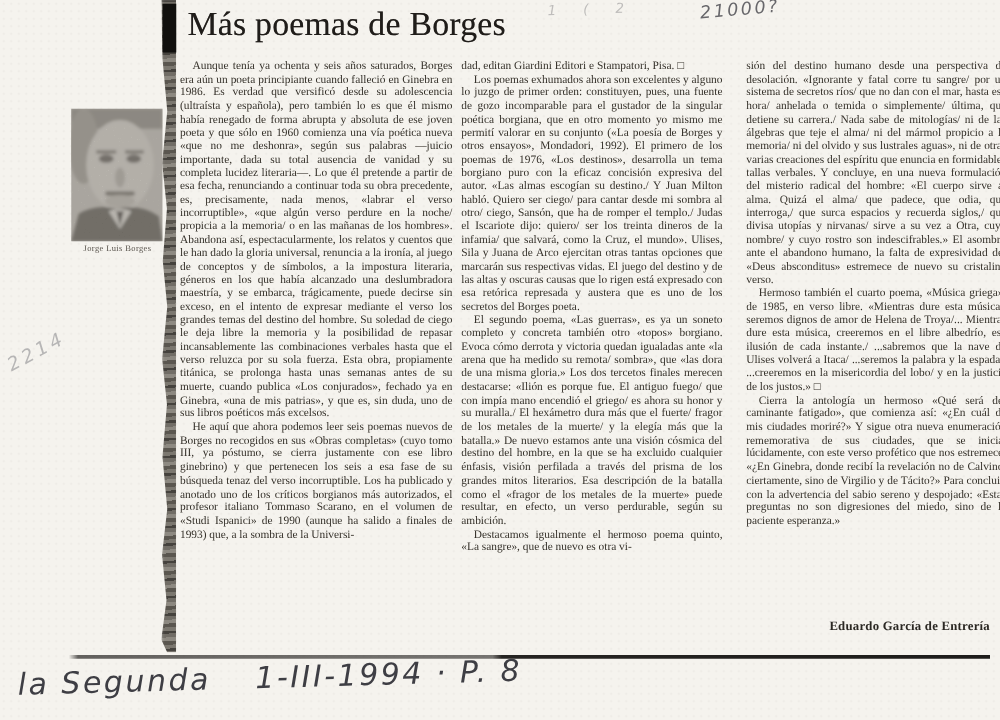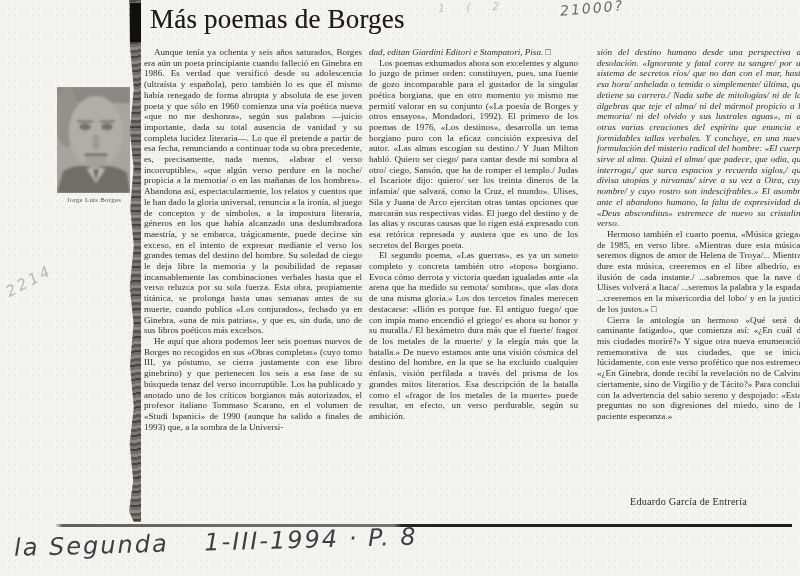--- a/index.html
+++ b/index.html
@@ -31,27 +31,27 @@
   .photo-caption{
     position:absolute;left:56px;top:196px;width:76px;
     font-size:6.8px;color:#57524b;letter-spacing:.3px;text-align:center;
   }
   
   .col{
     position:absolute;top:47px;height:477px;overflow:hidden;
     font-size:9.1px;line-height:10.7px;color:#343029;text-align:justify;
   }
   .col p{margin:0;text-indent:10px;}
-  .col p.noindent{text-indent:0;font-style:italic;}
+  .col p.noindent{text-indent:0;}
   #col1{left:144px;width:218px;font-family:Liberation Serif, serif;}
   #col2{left:369px;width:209px;}
   #col3{left:597px;width:208px;height:449px;}
   .byline{
     position:absolute;left:585px;top:496px;width:207px;
-    font-size:10.2px;font-weight:normal;color:#2b2823;text-align:center;letter-spacing:.2px;
+    font-size:10.2px;font-weight:bold;color:#2b2823;text-align:right;letter-spacing:.2px;
   }
   .bottom-rule{
     position:absolute;left:55px;top:524px;width:737px;height:3px;
     background:linear-gradient(90deg,
       rgba(50,48,46,.0) 0, rgba(50,48,46,.75) 1%,
       rgba(50,48,46,.65) 46%, #262422 47%, #1e1d1b 100%);
   }
   
   .hw{
     position:absolute;font-family:"DejaVu Sans",sans-serif;font-style:italic;
@@ -114,20 +114,21 @@
 
   <div id="col1" class="col">
     <p>Aunque tenía ya ochenta y seis años saturados, Borges era aún un poeta principiante cuando falleció en Ginebra en 1986. Es verdad que versificó desde su adolescencia (ultraísta y española), pero también lo es que él mismo había renegado de forma abrupta y absoluta de ese joven poeta y que sólo en 1960 comienza una vía poética nueva «que no me deshonra», según sus palabras —juicio importante, dada su total ausencia de vanidad y su completa lucidez literaria—. Lo que él pretende a partir de esa fecha, renunciando a continuar toda su obra precedente, es, precisamente, nada menos, «labrar el verso incorruptible», «que algún verso perdure en la noche/ propicia a la memoria/ o en las mañanas de los hombres». Abandona así, espectacularmente, los relatos y cuentos que le han dado la gloria universal, renuncia a la ironía, al juego de conceptos y de símbolos, a la impostura literaria, géneros en los que había alcanzado una deslumbradora maestría, y se embarca, trágicamente, puede decirse sin exceso, en el intento de expresar mediante el verso los grandes temas del destino del hombre. Su soledad de ciego le deja libre la memoria y la posibilidad de repasar incansablemente las combinaciones verbales hasta que el verso reluzca por su sola fuerza. Esta obra, propiamente titánica, se prolonga hasta unas semanas antes de su muerte, cuando publica «Los conjurados», fechado ya en Ginebra, «una de mis patrias», y que es, sin duda, uno de sus libros poéticos más excelsos.</p>
     <p>He aquí que ahora podemos leer seis poemas nuevos de Borges no recogidos en sus «Obras completas» (cuyo tomo III, ya póstumo, se cierra justamente con ese libro ginebrino) y que pertenecen los seis a esa fase de su búsqueda tenaz del verso incorruptible. Los ha publicado y anotado uno de los críticos borgianos más autorizados, el profesor italiano Tommaso Scarano, en el volumen de «Studi Ispanici» de 1990 (aunque ha salido a finales de 1993) que, a la sombra de la Universi-</p>
   </div>
 
   <div id="col2" class="col">
     <p class="noindent">dad, editan Giardini Editori e Stampatori, Pisa. □</p>
     <p>Los poemas exhumados ahora son excelentes y alguno lo juzgo de primer orden: constituyen, pues, una fuente de gozo incomparable para el gustador de la singular poética borgiana, que en otro momento yo mismo me permití valorar en su conjunto («La poesía de Borges y otros ensayos», Mondadori, 1992). El primero de los poemas de 1976, «Los destinos», desarrolla un tema borgiano puro con la eficaz concisión expresiva del autor. «Las almas escogían su destino./ Y Juan Milton habló. Quiero ser ciego/ para cantar desde mi sombra al otro/ ciego, Sansón, que ha de romper el templo./ Judas el Iscariote dijo: quiero/ ser los treinta dineros de la infamia/ que salvará, como la Cruz, el mundo». Ulises, Sila y Juana de Arco ejercitan otras tantas opciones que marcarán sus respectivas vidas. El juego del destino y de las altas y oscuras causas que lo rigen está expresado con esa retórica represada y austera que es uno de los secretos del Borges poeta.</p>
     <p>El segundo poema, «Las guerras», es ya un soneto completo y concreta también otro «topos» borgiano. Evoca cómo derrota y victoria quedan igualadas ante «la arena que ha medido su remota/ sombra», que «las dora de una misma gloria.» Los dos tercetos finales merecen destacarse: «Ilión es porque fue. El antiguo fuego/ que con impía mano encendió el griego/ es ahora su honor y su muralla./ El hexámetro dura más que el fuerte/ fragor de los metales de la muerte/ y la elegía más que la batalla.» De nuevo estamos ante una visión cósmica del destino del hombre, en la que se ha excluido cualquier énfasis, visión perfilada a través del prisma de los grandes mitos literarios. Esa descripción de la batalla como el «fragor de los metales de la muerte» puede resultar, en efecto, un verso perdurable, según su ambición.</p>
+    <p>Destacamos igualmente el hermoso poema quinto, «La sangre», que de nuevo es otra vi-</p>
   </div>
 
   <div id="col3" class="col">
     <p class="noindent">sión del destino humano desde una perspectiva de desolación. «Ignorante y fatal corre tu sangre/ por un sistema de secretos ríos/ que no dan con el mar, hasta esa hora/ anhelada o temida o simplemente/ última, que detiene su carrera./ Nada sabe de mitologías/ ni de las álgebras que teje el alma/ ni del mármol propicio a la memoria/ ni del olvido y sus lustrales aguas», ni de otras varias creaciones del espíritu que enuncia en formidables tallas verbales. Y concluye, en una nueva formulación del misterio radical del hombre: «El cuerpo sirve al alma. Quizá el alma/ que padece, que odia, que interroga,/ que surca espacios y recuerda siglos,/ que divisa utopías y nirvanas/ sirve a su vez a Otra, cuyo nombre/ y cuyo rostro son indescifrables.» El asombro ante el abandono humano, la falta de expresividad del «Deus absconditus» estremece de nuevo su cristalino verso.</p>
     <p>Hermoso también el cuarto poema, «Música griega», de 1985, en verso libre. «Mientras dure esta música,/ seremos dignos de amor de Helena de Troya/... Mientras dure esta música, creeremos en el libre albedrío, esa ilusión de cada instante./ ...sabremos que la nave de Ulises volverá a Itaca/ ...seremos la palabra y la espada./ ...creeremos en la misericordia del lobo/ y en la justicia de los justos.» □</p>
     <p>Cierra la antología un hermoso «Qué será del caminante fatigado», que comienza así: «¿En cuál de mis ciudades moriré?» Y sigue otra nueva enumeración rememorativa de sus ciudades, que se inicia, lúcidamente, con este verso profético que nos estremece: «¿En Ginebra, donde recibí la revelación no de Calvino, ciertamente, sino de Virgilio y de Tácito?» Para concluir, con la advertencia del sabio sereno y despojado: «Estas preguntas no son digresiones del miedo, sino de la paciente esperanza.»</p>
   </div>
 
   <div class="byline">Eduardo García de Entrería</div>
 

